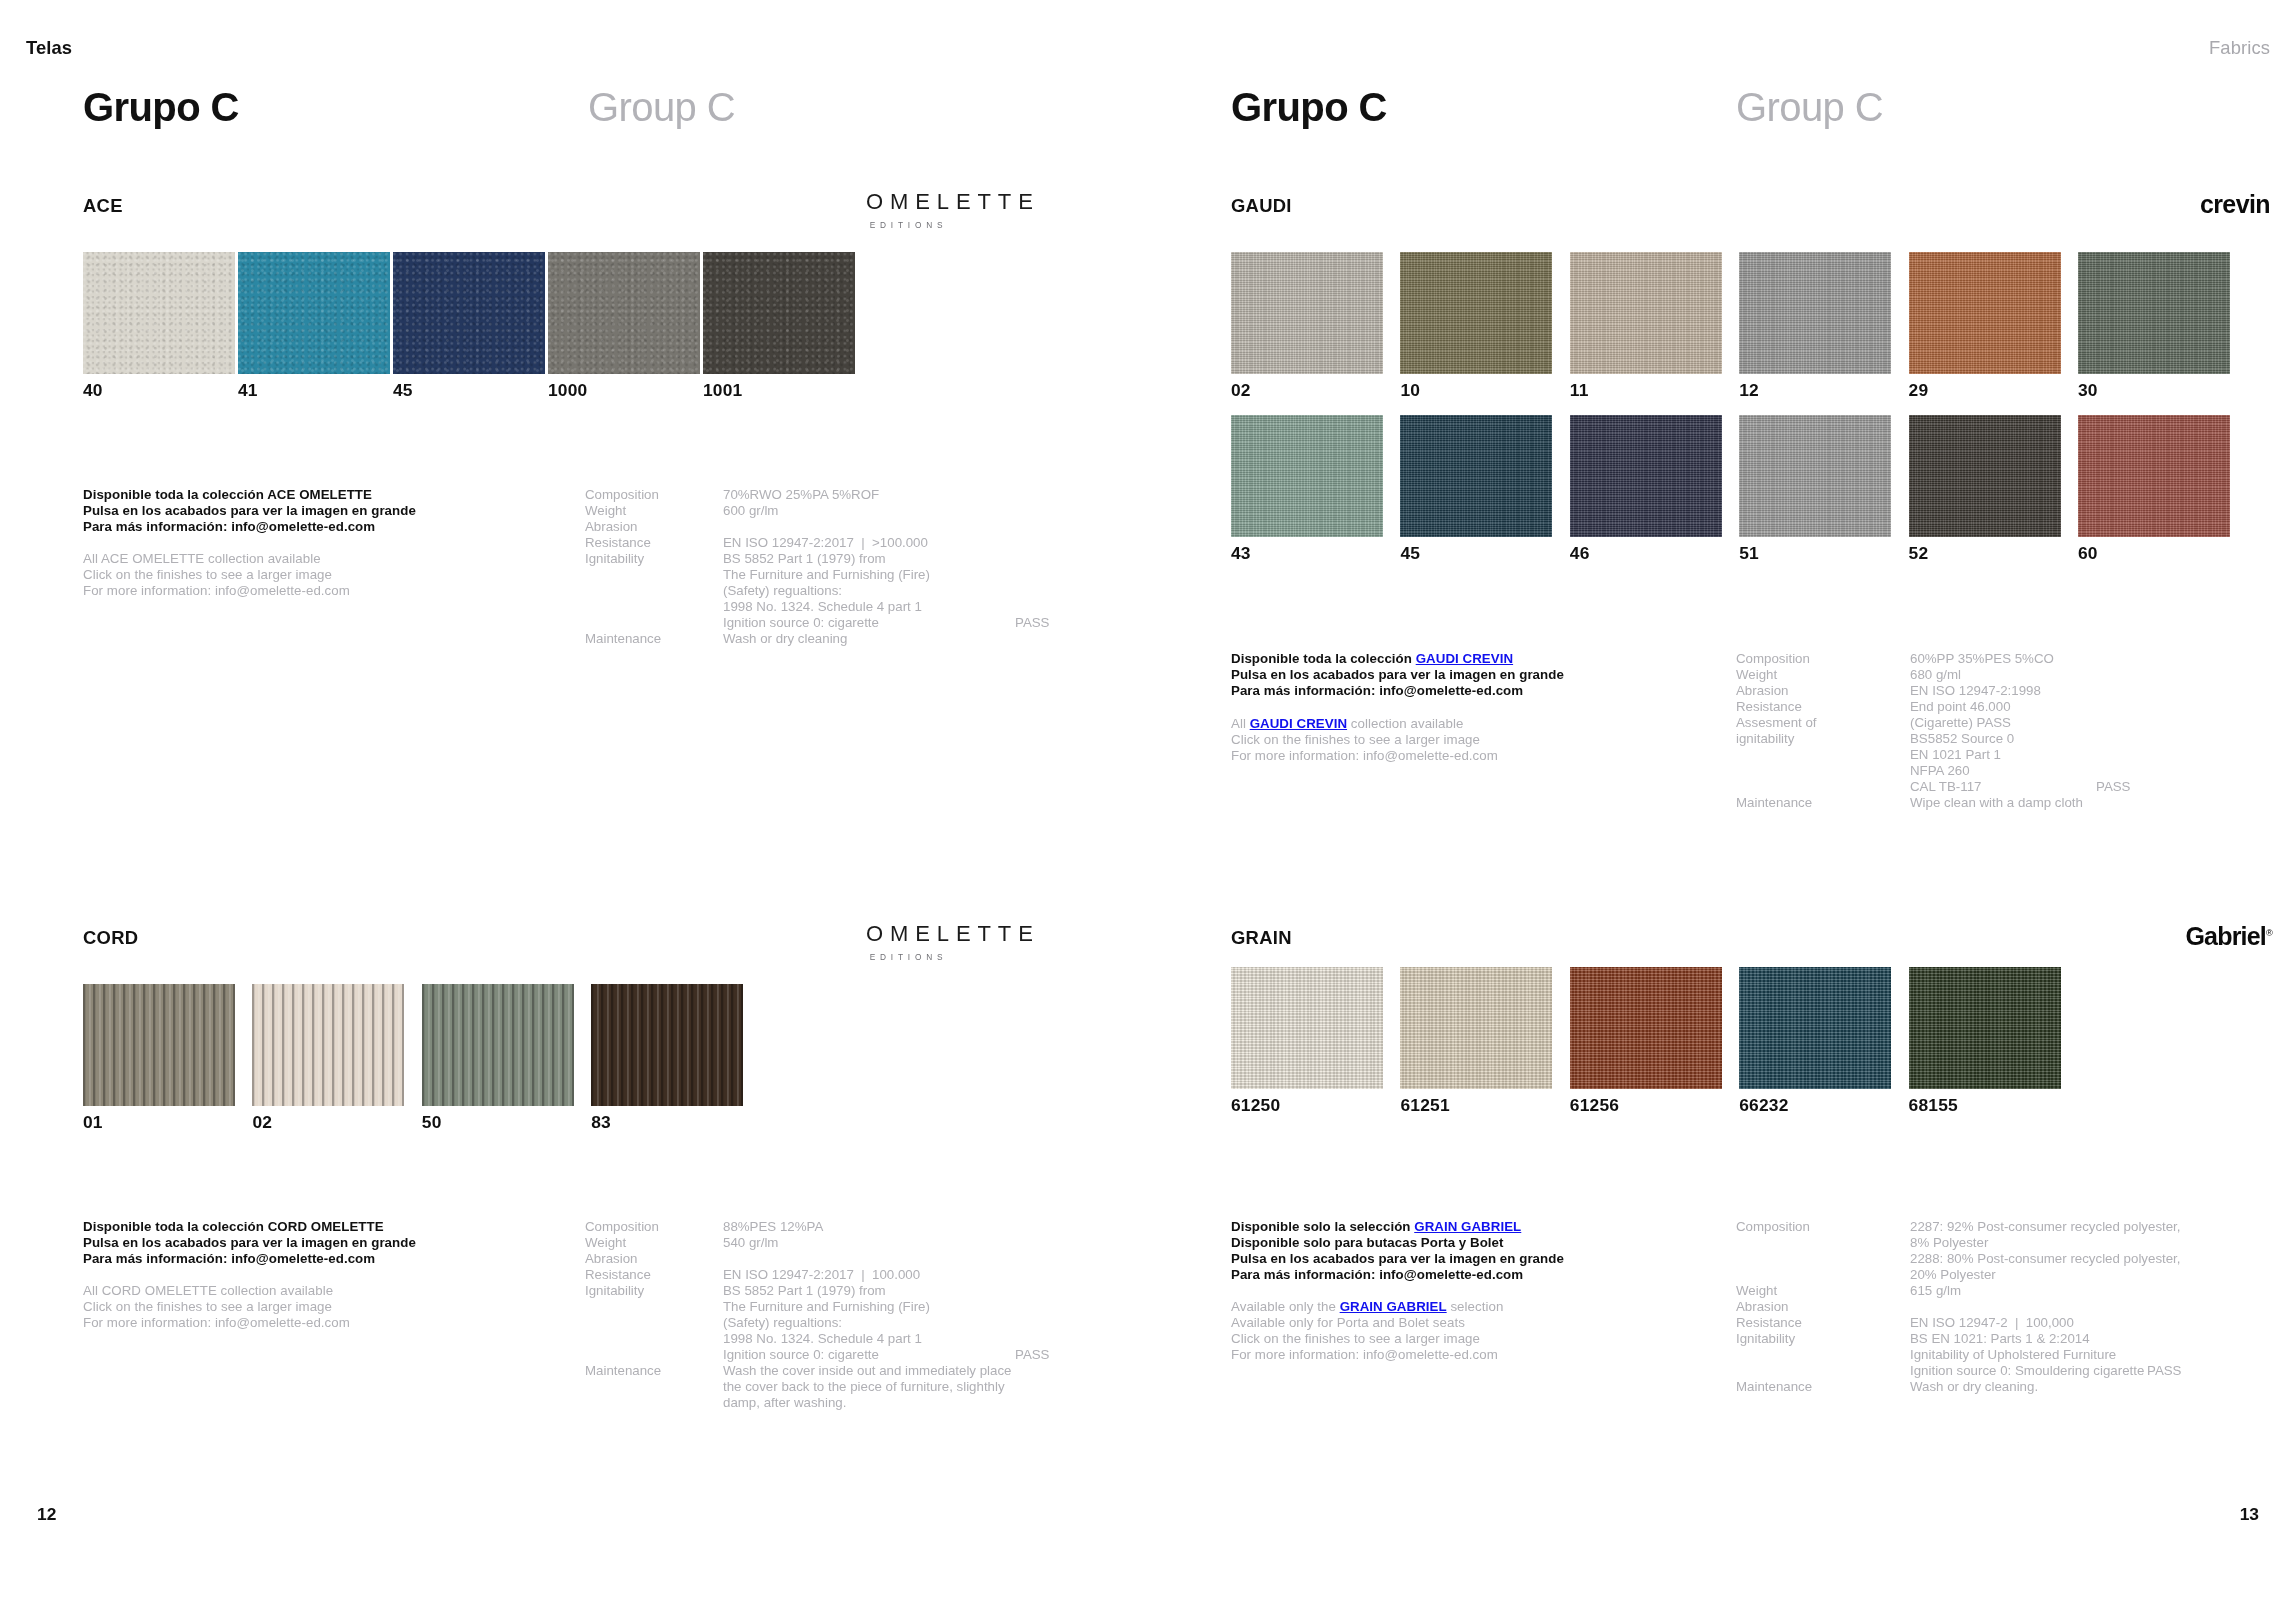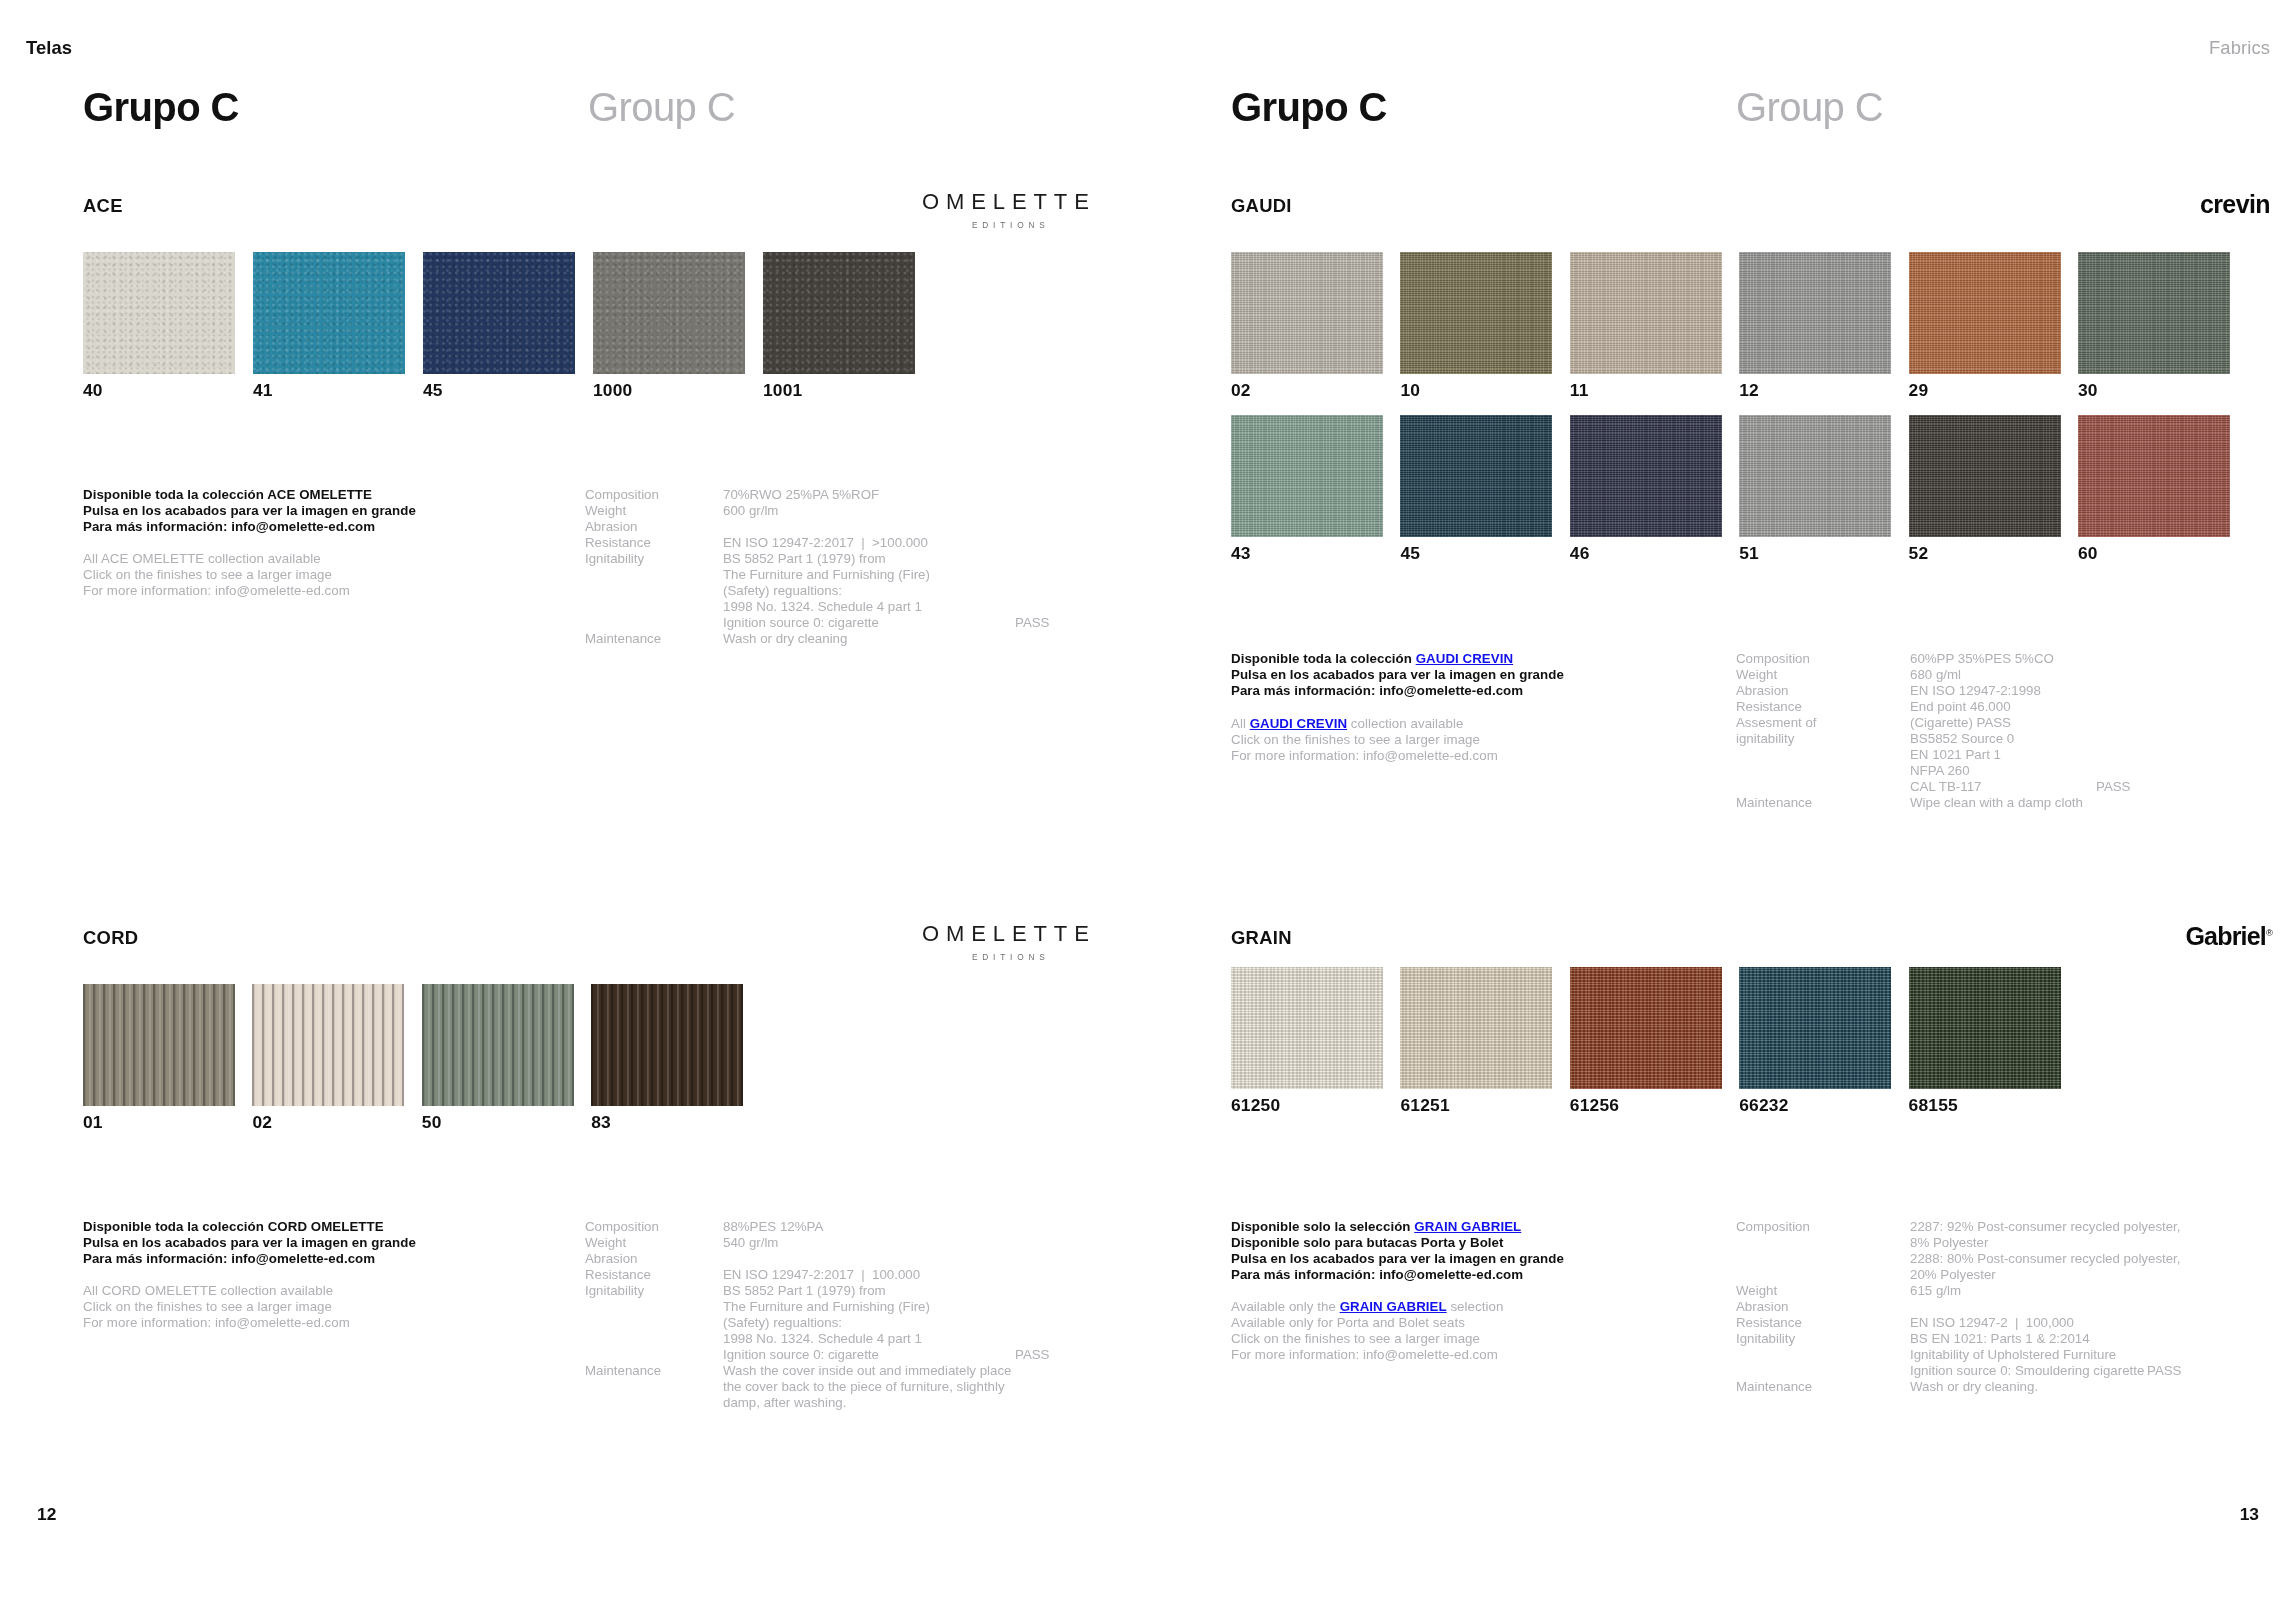--- a/index.html
+++ b/index.html
@@ -49,21 +49,21 @@
   
   .section { position: absolute; left: 0; width: 1148px; }
   .sect-head {
     position: absolute; left: 83px; top: 0;
     font-size: 18.4px; font-weight: 700; color: #111111;
     letter-spacing: 0.3px;
   }
 
   
   .brand { position: absolute; top: -3.7px; }
-  .brand.omelette { left: 922px; text-align: center; }
+  .brand.omelette { left: 866px; text-align: left; }
   .brand.omelette .bname {
     font-size: 22px; font-weight: 400; letter-spacing: 6.9px;
     color: #1b1b1b; line-height: 1;
   }
   .brand.omelette .bsub {
     font-size: 8.3px; letter-spacing: 4.8px; color: #6f6f74;
     margin-top: 6.4px; margin-left: 3.7px;
   }
   .brand.crevin {
     right: 26px; font-size: 25px; font-weight: 700;
@@ -167,21 +167,21 @@
     <div class="grouptitle es">Grupo C</div>
     <div class="grouptitle en">Group C</div>
 
     <div class="section" style="top:195px">
       <div class="sect-head">ACE</div>
       <div class="brand omelette">
         <div class="bname">OMELETTE</div>
         <div class="bsub">EDITIONS</div>
       </div>
 
-      <div class="swatch-row" style="left:83px; top:57px; gap:18px">
+      <div class="swatch-row" style="left:83px; top:57px; gap:3px">
         <div class="swatch-cell">
           <div class="swatch tex-wool" style="background-color:#d9d6cd"></div>
           <div class="swatch-code">40</div>
         </div>
         <div class="swatch-cell">
           <div class="swatch tex-wool" style="background-color:#2b87a3"></div>
           <div class="swatch-code">41</div>
         </div>
         <div class="swatch-cell">
           <div class="swatch tex-wool" style="background-color:#24375e"></div>

